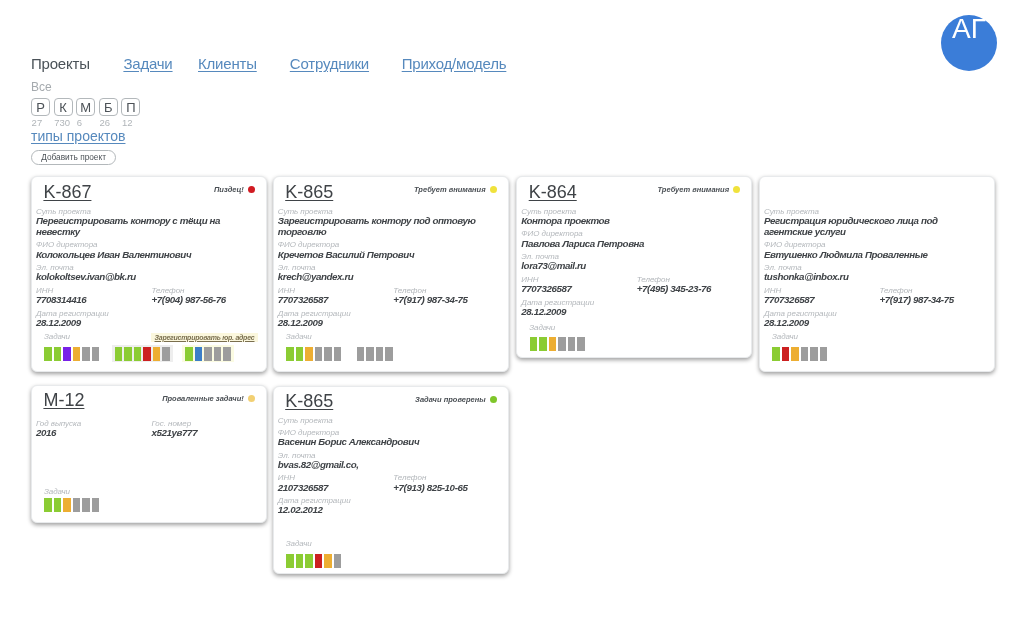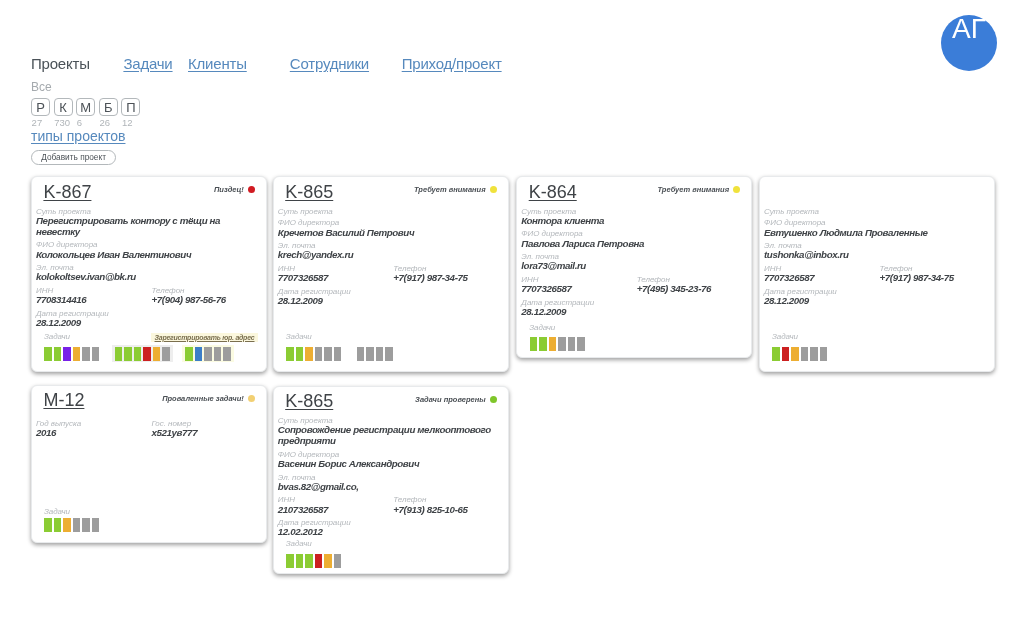--- a/index.html
+++ b/index.html
@@ -79,23 +79,23 @@
 </head>
 <body>
 
 <div class="page">
   <div class="avatar">
     <span>АГ</span>
   </div>
   <div class="nav" id="nav">
       <div class="nav-item active" style="left: 31px;">Проекты</div>
       <div class="nav-item link" style="left: 123.4px;">Задачи</div>
-      <div class="nav-item link" style="left: 188px; text-align: right;">Клиенты</div>
+      <div class="nav-item link" style="left: 198px; text-align: right;">Клиенты</div>
       <div class="nav-item link" style="left: 289.8px;">Сотрудники</div>
-      <div class="nav-item link" style="left: 401.7px;">Приход/проект</div>
+      <div class="nav-item link" style="left: 401.7px;">Приход/модель</div>
     </div>
   <div class="all-label">Все</div>
   <div class="types" id="types">
       <div class="type-col">
         <div class="type-box">Р</div>
         <div class="type-count">27</div>
       </div>
       <div class="type-col">
         <div class="type-box">К</div>
         <div class="type-count">730</div>
@@ -188,20 +188,21 @@
         <div class="card-head">
           <div class="card-title">K-865</div>
           <div class="card-status">
             <span class="card-status-text">Требует внимания</span>
             <span class="dot" style="background:#f0e23c"></span>
           </div>
         </div>
         <div class="body">
           <div class="fld">
             <div class="lbl">Суть проекта</div>
+            <div class="val">Зарегистрировать контору под оптовую торговлю</div>
           </div>
           <div class="fld">
             <div class="lbl">ФИО директора</div>
             <div class="val">Кречетов Василий Петрович</div>
           </div>
           <div class="fld">
             <div class="lbl">Эл. почта</div>
             <div class="val">krech@yandex.ru</div>
           </div>
           <div class="fld row2">
@@ -245,21 +246,21 @@
         <div class="card-head">
           <div class="card-title">K-864</div>
           <div class="card-status">
             <span class="card-status-text">Требует внимания</span>
             <span class="dot" style="background:#f0e23c"></span>
           </div>
         </div>
         <div class="body">
           <div class="fld">
             <div class="lbl">Суть проекта</div>
-            <div class="val">Контора клиента</div>
+            <div class="val">Контора проектов</div>
           </div>
           <div class="fld">
             <div class="lbl">ФИО директора</div>
             <div class="val">Павлова Лариса Петровна</div>
           </div>
           <div class="fld">
             <div class="lbl">Эл. почта</div>
             <div class="val">lora73@mail.ru</div>
           </div>
           <div class="fld row2">
@@ -290,20 +291,21 @@
               <div class="tbar" style="background:#9d9d9d"></div>
               <div class="tbar" style="background:#9d9d9d"></div>
             </div>
           </div>
         </div>
       </div>
       <div class="card" style="left: 759px; top: 176px; width: 236px; height: 195.5px; --fgap: 4.5px; --fbot: 8.2px; --ltop: -12.200000000000017px;">
         <div class="body">
           <div class="fld">
             <div class="lbl">Суть проекта</div>
+            <div class="val">Регистрация юридического лица под агентские услуги</div>
           </div>
           <div class="fld">
             <div class="lbl">ФИО директора</div>
             <div class="val">Евтушенко Людмила Проваленные</div>
           </div>
           <div class="fld">
             <div class="lbl">Эл. почта</div>
             <div class="val">tushonka@inbox.ru</div>
           </div>
           <div class="fld row2">
@@ -330,21 +332,21 @@
               <div class="tbar" style="background:#8bcc33"></div>
               <div class="tbar" style="background:#cc2020"></div>
               <div class="tbar" style="background:#edae32"></div>
               <div class="tbar" style="background:#9d9d9d"></div>
               <div class="tbar" style="background:#9d9d9d"></div>
               <div class="tbar" style="background:#9d9d9d"></div>
             </div>
           </div>
         </div>
       </div>
-      <div class="card" style="left: 31px; top: 384.8px; width: 236px; height: 158px; --fgap: 8.3px; --fbot: 8.5px; --ltop: -8.5px; --c2w: 110px;">
+      <div class="card" style="left: 31px; top: 384.8px; width: 236px; height: 138px; --fgap: 8.3px; --fbot: 8.5px; --ltop: -8.5px; --c2w: 110px;">
         <div class="card-head">
           <div class="card-title">М-12</div>
           <div class="card-status">
             <span class="card-status-text">Проваленные задачи!</span>
             <span class="dot" style="background:#f2d073"></span>
           </div>
         </div>
         <div class="body">
           <div class="fld row2">
             <div>
@@ -377,21 +379,20 @@
         <div class="card-head">
           <div class="card-title">K-865</div>
           <div class="card-status">
             <span class="card-status-text">Задачи проверены</span>
             <span class="dot" style="background:#7fc62a"></span>
           </div>
         </div>
         <div class="body">
           <div class="fld">
             <div class="lbl">Суть проекта</div>
-            <div class="val">Сопровождение регистрации мелкооптового предприяти</div>
           </div>
           <div class="fld">
             <div class="lbl">ФИО директора</div>
             <div class="val">Васенин Борис Александрович</div>
           </div>
           <div class="fld">
             <div class="lbl">Эл. почта</div>
             <div class="val">bvas.82@gmail.co,</div>
           </div>
           <div class="fld row2">

